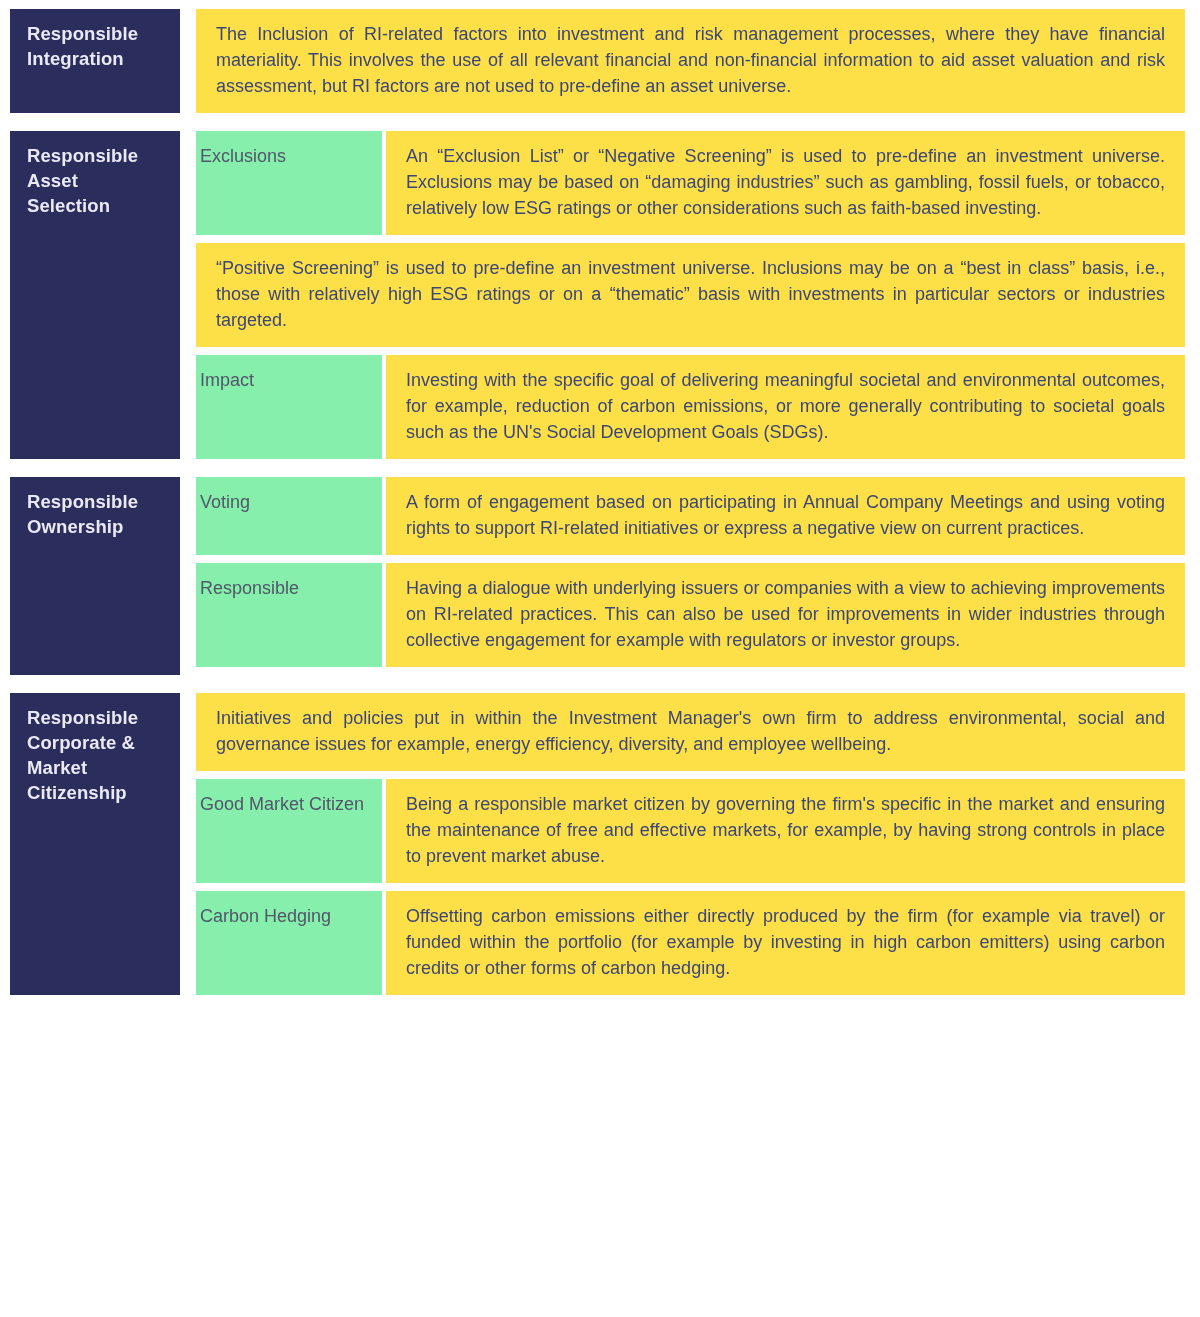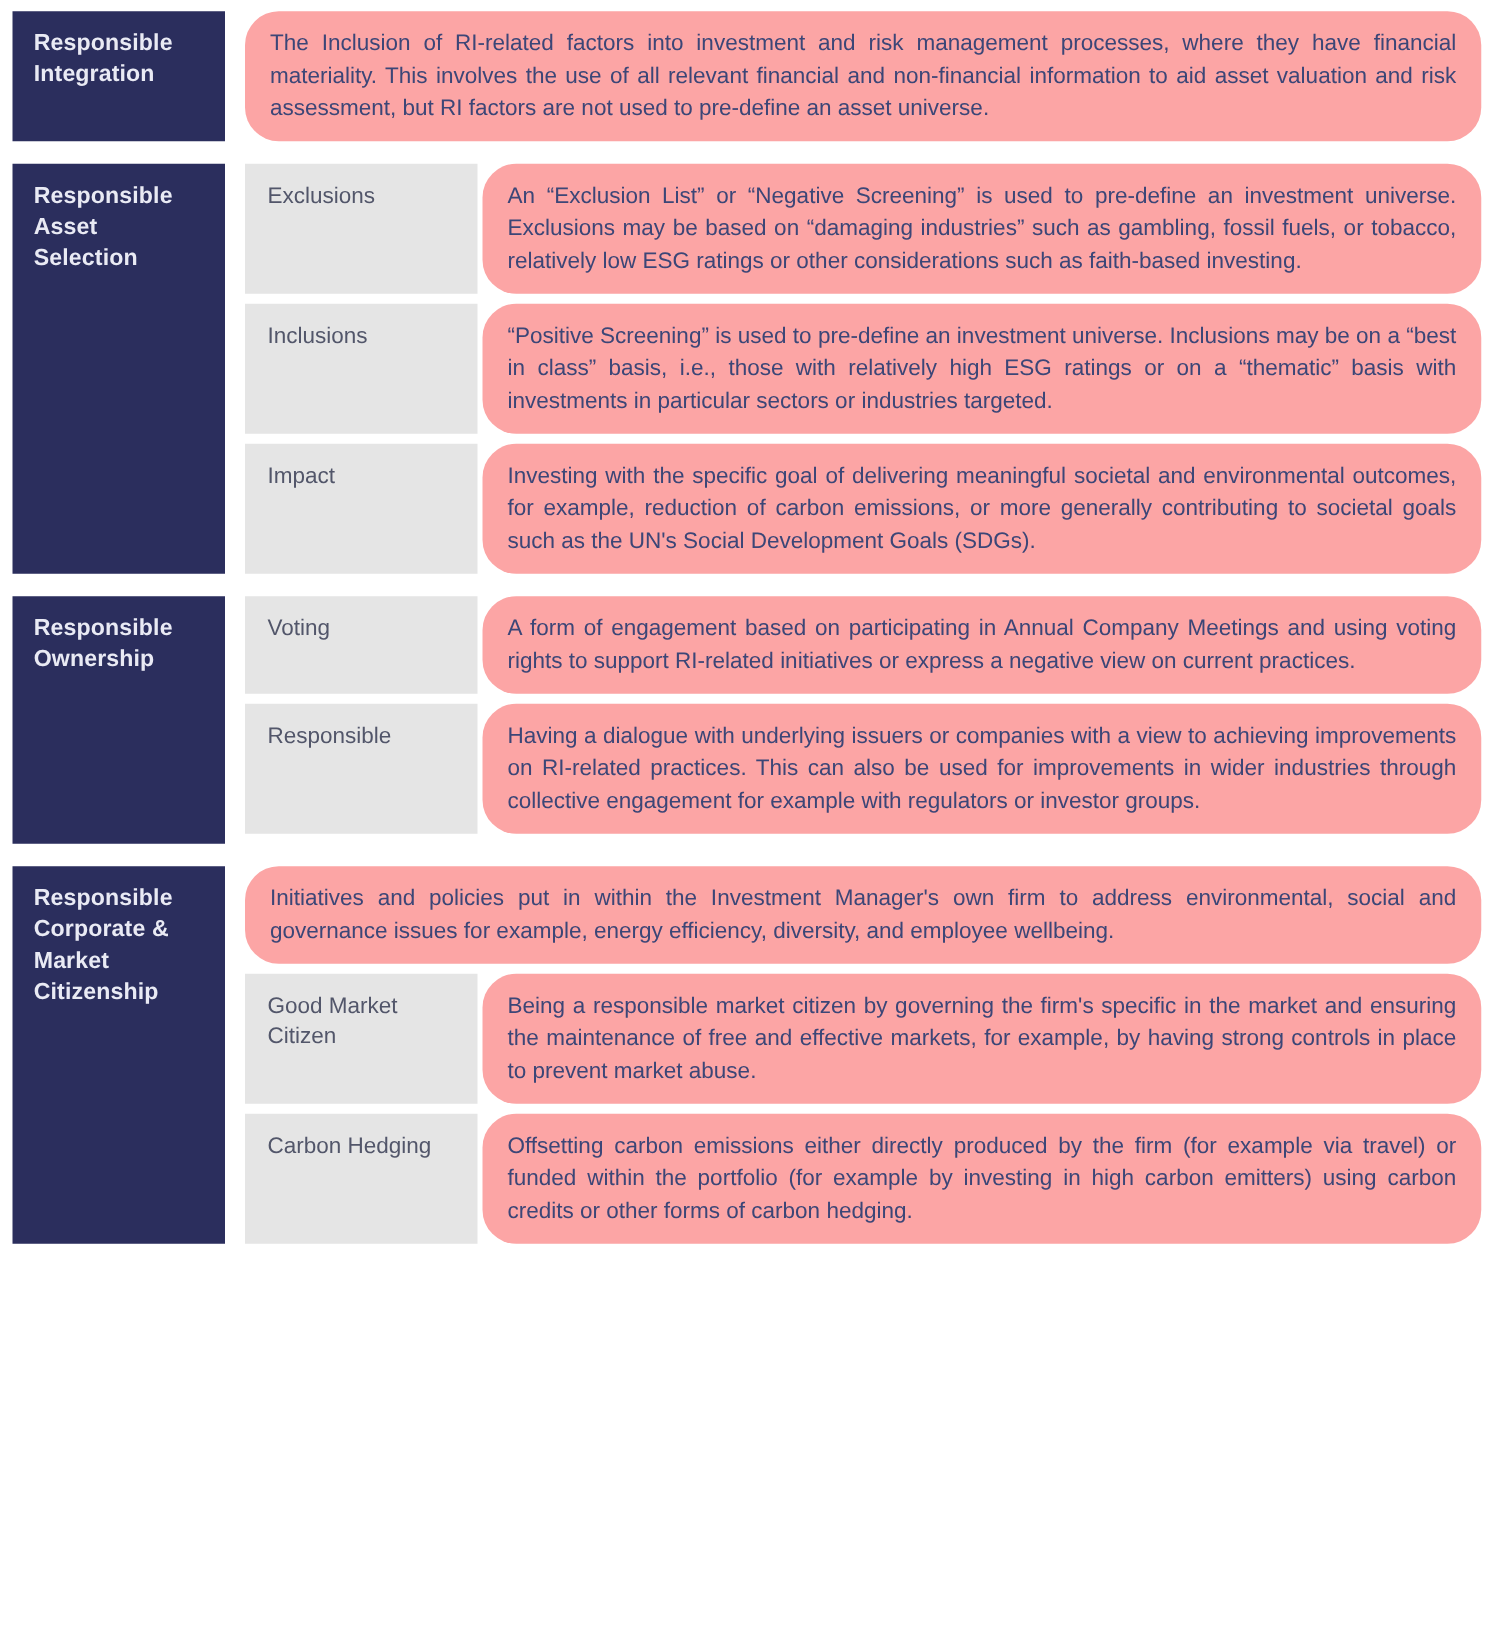--- a/index.html
+++ b/index.html
@@ -41,36 +41,35 @@
     gap: 8px;
   }
   .row {
     display: flex;
     gap: 4px;
     flex: 1 1 auto;
   }
   .term {
     width: 186px;
     flex: 0 0 186px;
-    background: #e5e5e5;
+    background: #86efac;
     color: #52566a;
     font-size: 18px;
     line-height: 1.35;
-    padding: 13px 14px 13px 18px;
+    padding: 13px 14px 13px 4px;
   }
   .def {
     flex: 1 1 auto;
-    background: #fca5a5;
+    background: #fde047;
     color: #3c4677;
     font-size: 18px;
     line-height: 26px;
     padding: 12px 20px 14px 20px;
     text-align: justify;
     text-justify: inter-word;
-    border-radius: 27px;
   }
   .def p { margin: 0; }
 </style>
 </head>
 <body>
 
 <div class="page">
 
   <section class="ri-section">
     <div class="cat">
@@ -92,23 +91,20 @@
     <div class="rows">
       <div class="row">
         <div class="term">
           <span>Exclusions</span>
         </div>
         <div class="def">
           <p>An “Exclusion List” or “Negative Screening” is used to pre-define an investment universe. Exclusions may be based on “damaging industries” such as gambling, fossil fuels, or tobacco, relatively low ESG ratings or other considerations such as faith-based investing.</p>
         </div>
       </div>
       <div class="row">
-        <div class="term">
-          <span>Inclusions</span>
-        </div>
         <div class="def">
           <p>“Positive Screening” is used to pre-define an investment universe. Inclusions may be on a “best in class” basis, i.e., those with relatively high ESG ratings or on a “thematic” basis with investments in particular sectors or industries targeted.</p>
         </div>
       </div>
       <div class="row">
         <div class="term">
           <span>Impact</span>
         </div>
         <div class="def">
           <p>Investing with the specific goal of delivering meaningful societal and environmental outcomes, for example, reduction of carbon emissions, or more generally contributing to societal goals such as the UN's Social Development Goals (SDGs).</p>

